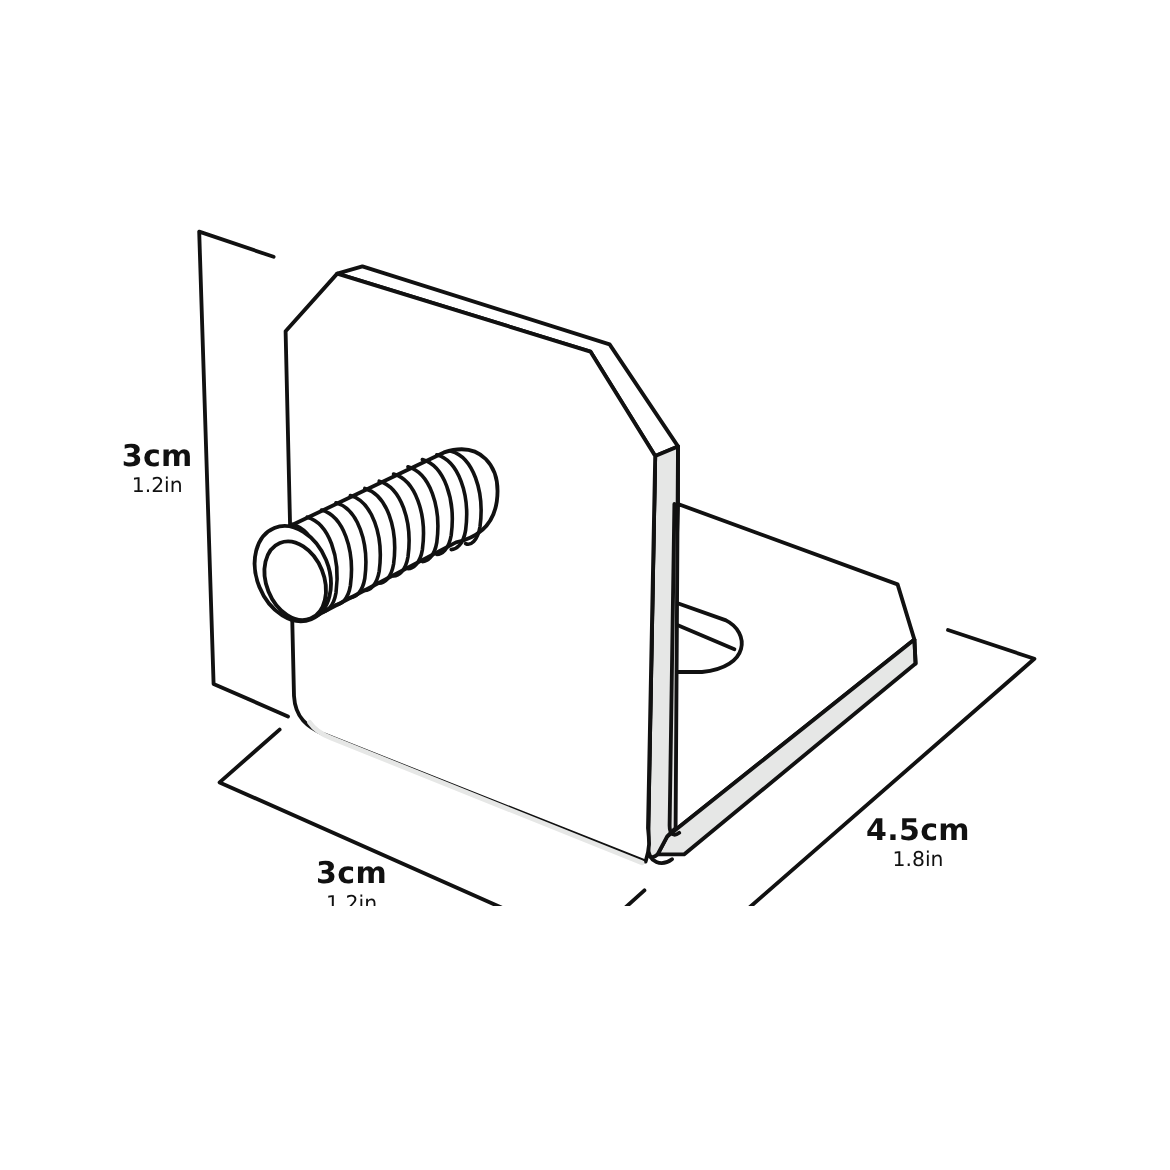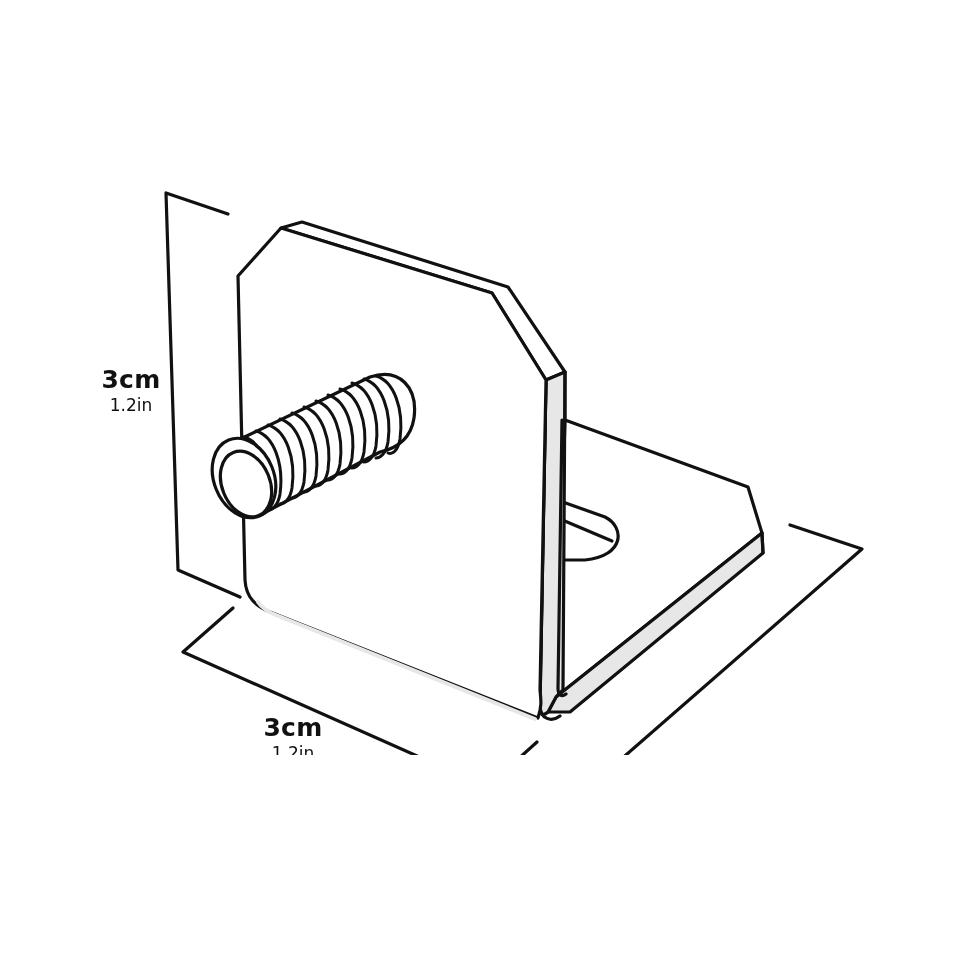--- a/index.html
+++ b/index.html
@@ -83,13 +83,17 @@
   <div class="label" style="left:82px; top:364px; width:98px;">
     <span class="primary">3cm</span>
     <span class="secondary">1.2in</span>
   </div>
 
   <div class="label" style="left:244px; top:712px; width:98px;">
     <span class="primary">3cm</span>
     <span class="secondary">1.2in</span>
   </div>
 
+  <div class="label" style="left:706px; top:676px; width:118px;">
+    <span class="primary">4.5cm</span>
+    <span class="secondary">1.8in</span>
+  </div>
 </div>
 
 </body></html>

